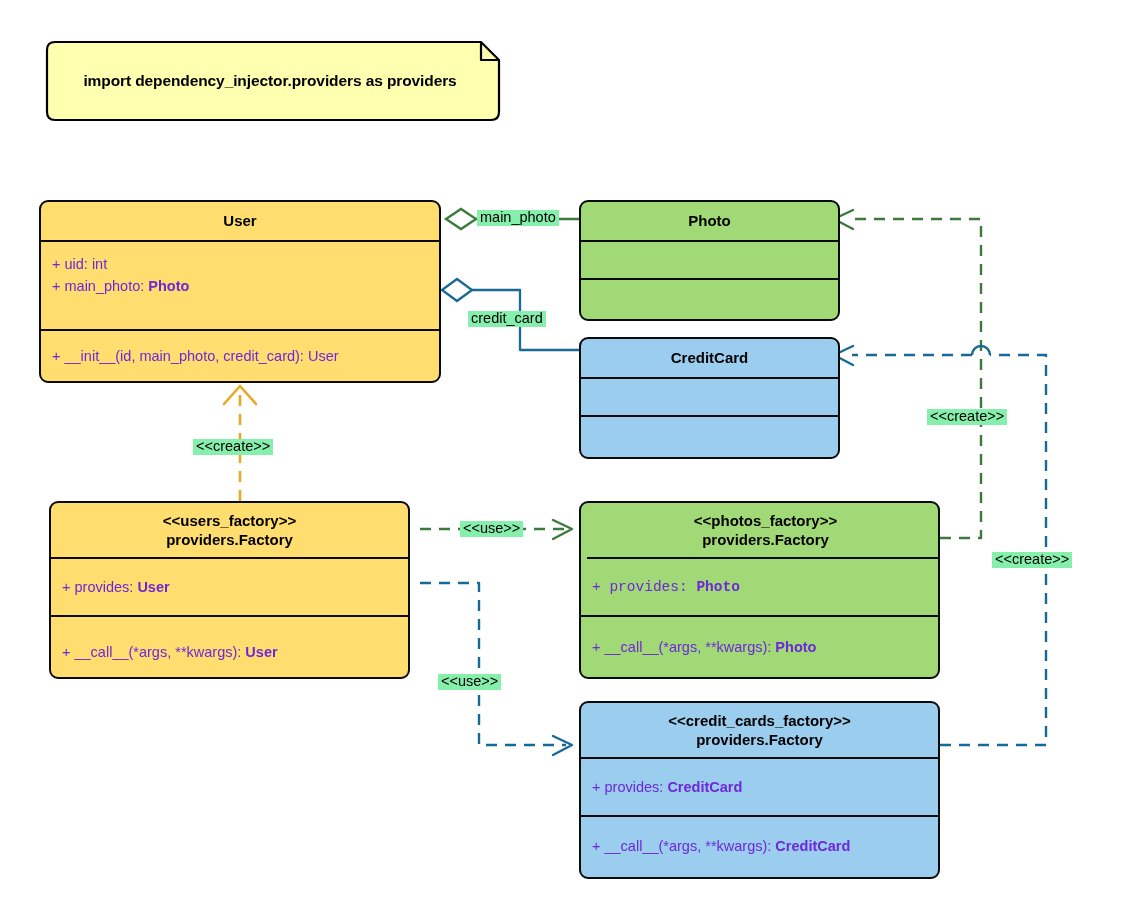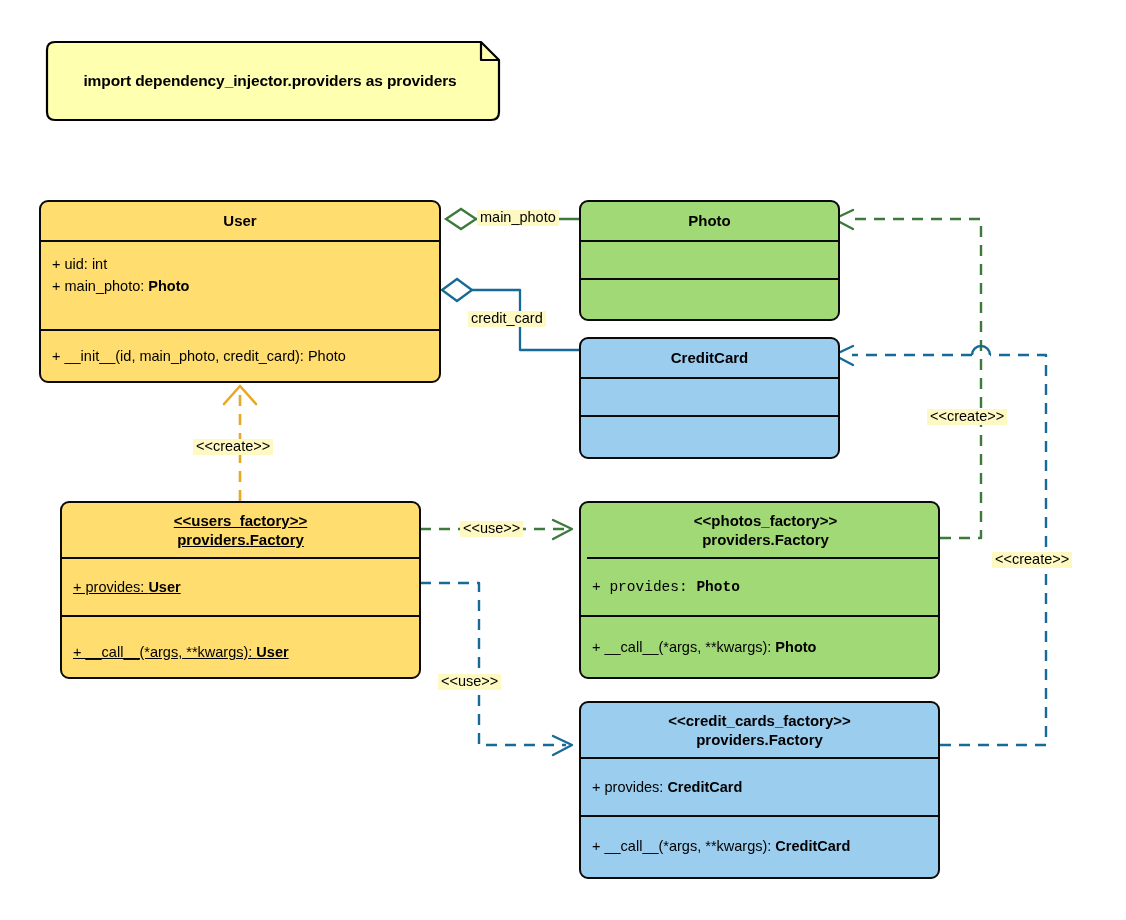--- a/index.html
+++ b/index.html
@@ -80,48 +80,48 @@
     line-height: 1.28;
     text-align: center;
     border-bottom: 2.2px solid #0a0a0a;
   }
   .cls .comp {
     box-sizing: border-box;
     width: 100%;
     display: flex;
     align-items: center;
     font-size: 14.5px;
-    color: #000000;
+    color: #6d28d9;
     padding-left: 11px;
     padding-right: 8px;
     white-space: nowrap;
   }
   .cls .comp.divided {
     border-bottom: 2.2px solid #0a0a0a;
   }
   .cls .comp b { font-weight: bold; }
 
   .c-yellow { background: #FFDD6E; }
   .c-green  { background: #A2D977; }
   .c-blue   { background: #9BCDEF; }
 
   
   #user-class      { left: 39px;  top: 200px; width: 402px; height: 183px; }
   #photo-class     { left: 579px; top: 200px; width: 261px; height: 121px; }
   #creditcard-class{ left: 579px; top: 337px; width: 261px; height: 122px; }
-  #users-factory   { left: 60px;  top: 501px; width: 361px; height: 178px; text-decoration: underline; }
+  #users-factory   { left: 49px;  top: 501px; width: 361px; height: 178px; }
   #photos-factory  { left: 579px; top: 501px; width: 361px; height: 178px; }
   #cards-factory   { left: 579px; top: 701px; width: 361px; height: 178px; }
 
   
   .elabel {
     position: absolute;
     font-size: 14.5px;
     color: #000000;
-    background: #fef9c3;
+    background: #86efac;
     white-space: nowrap;
     padding: 0 3px;
     line-height: 1.1;
   }
 </style>
 </head>
 <body>
 
 <div id="canvas">
 
@@ -180,21 +180,21 @@
     </div>
     <div class="comp divided" style="height:89px; align-items:flex-start; padding-top:11px; display:block; line-height:1.52;">
       <div>
         <span>+ uid: int</span><b></b>
       </div>
       <div>
         <span>+ main_photo: </span><b>Photo</b>
       </div>
     </div>
     <div class="comp" style="height:50px;">
-      <span><span>+ __init__(id, main_photo, credit_card): Photo</span><b></b></span>
+      <span><span>+ __init__(id, main_photo, credit_card): User</span><b></b></span>
     </div>
   </div>
 
   <div id="photo-class" class="cls c-green">
     <div class="hdr" style="height:40px;">
       <span>Photo</span>
     </div>
     <div class="comp divided" style="height:38px;"></div>
     <div class="comp" style="height:38px;"></div>
   </div>

